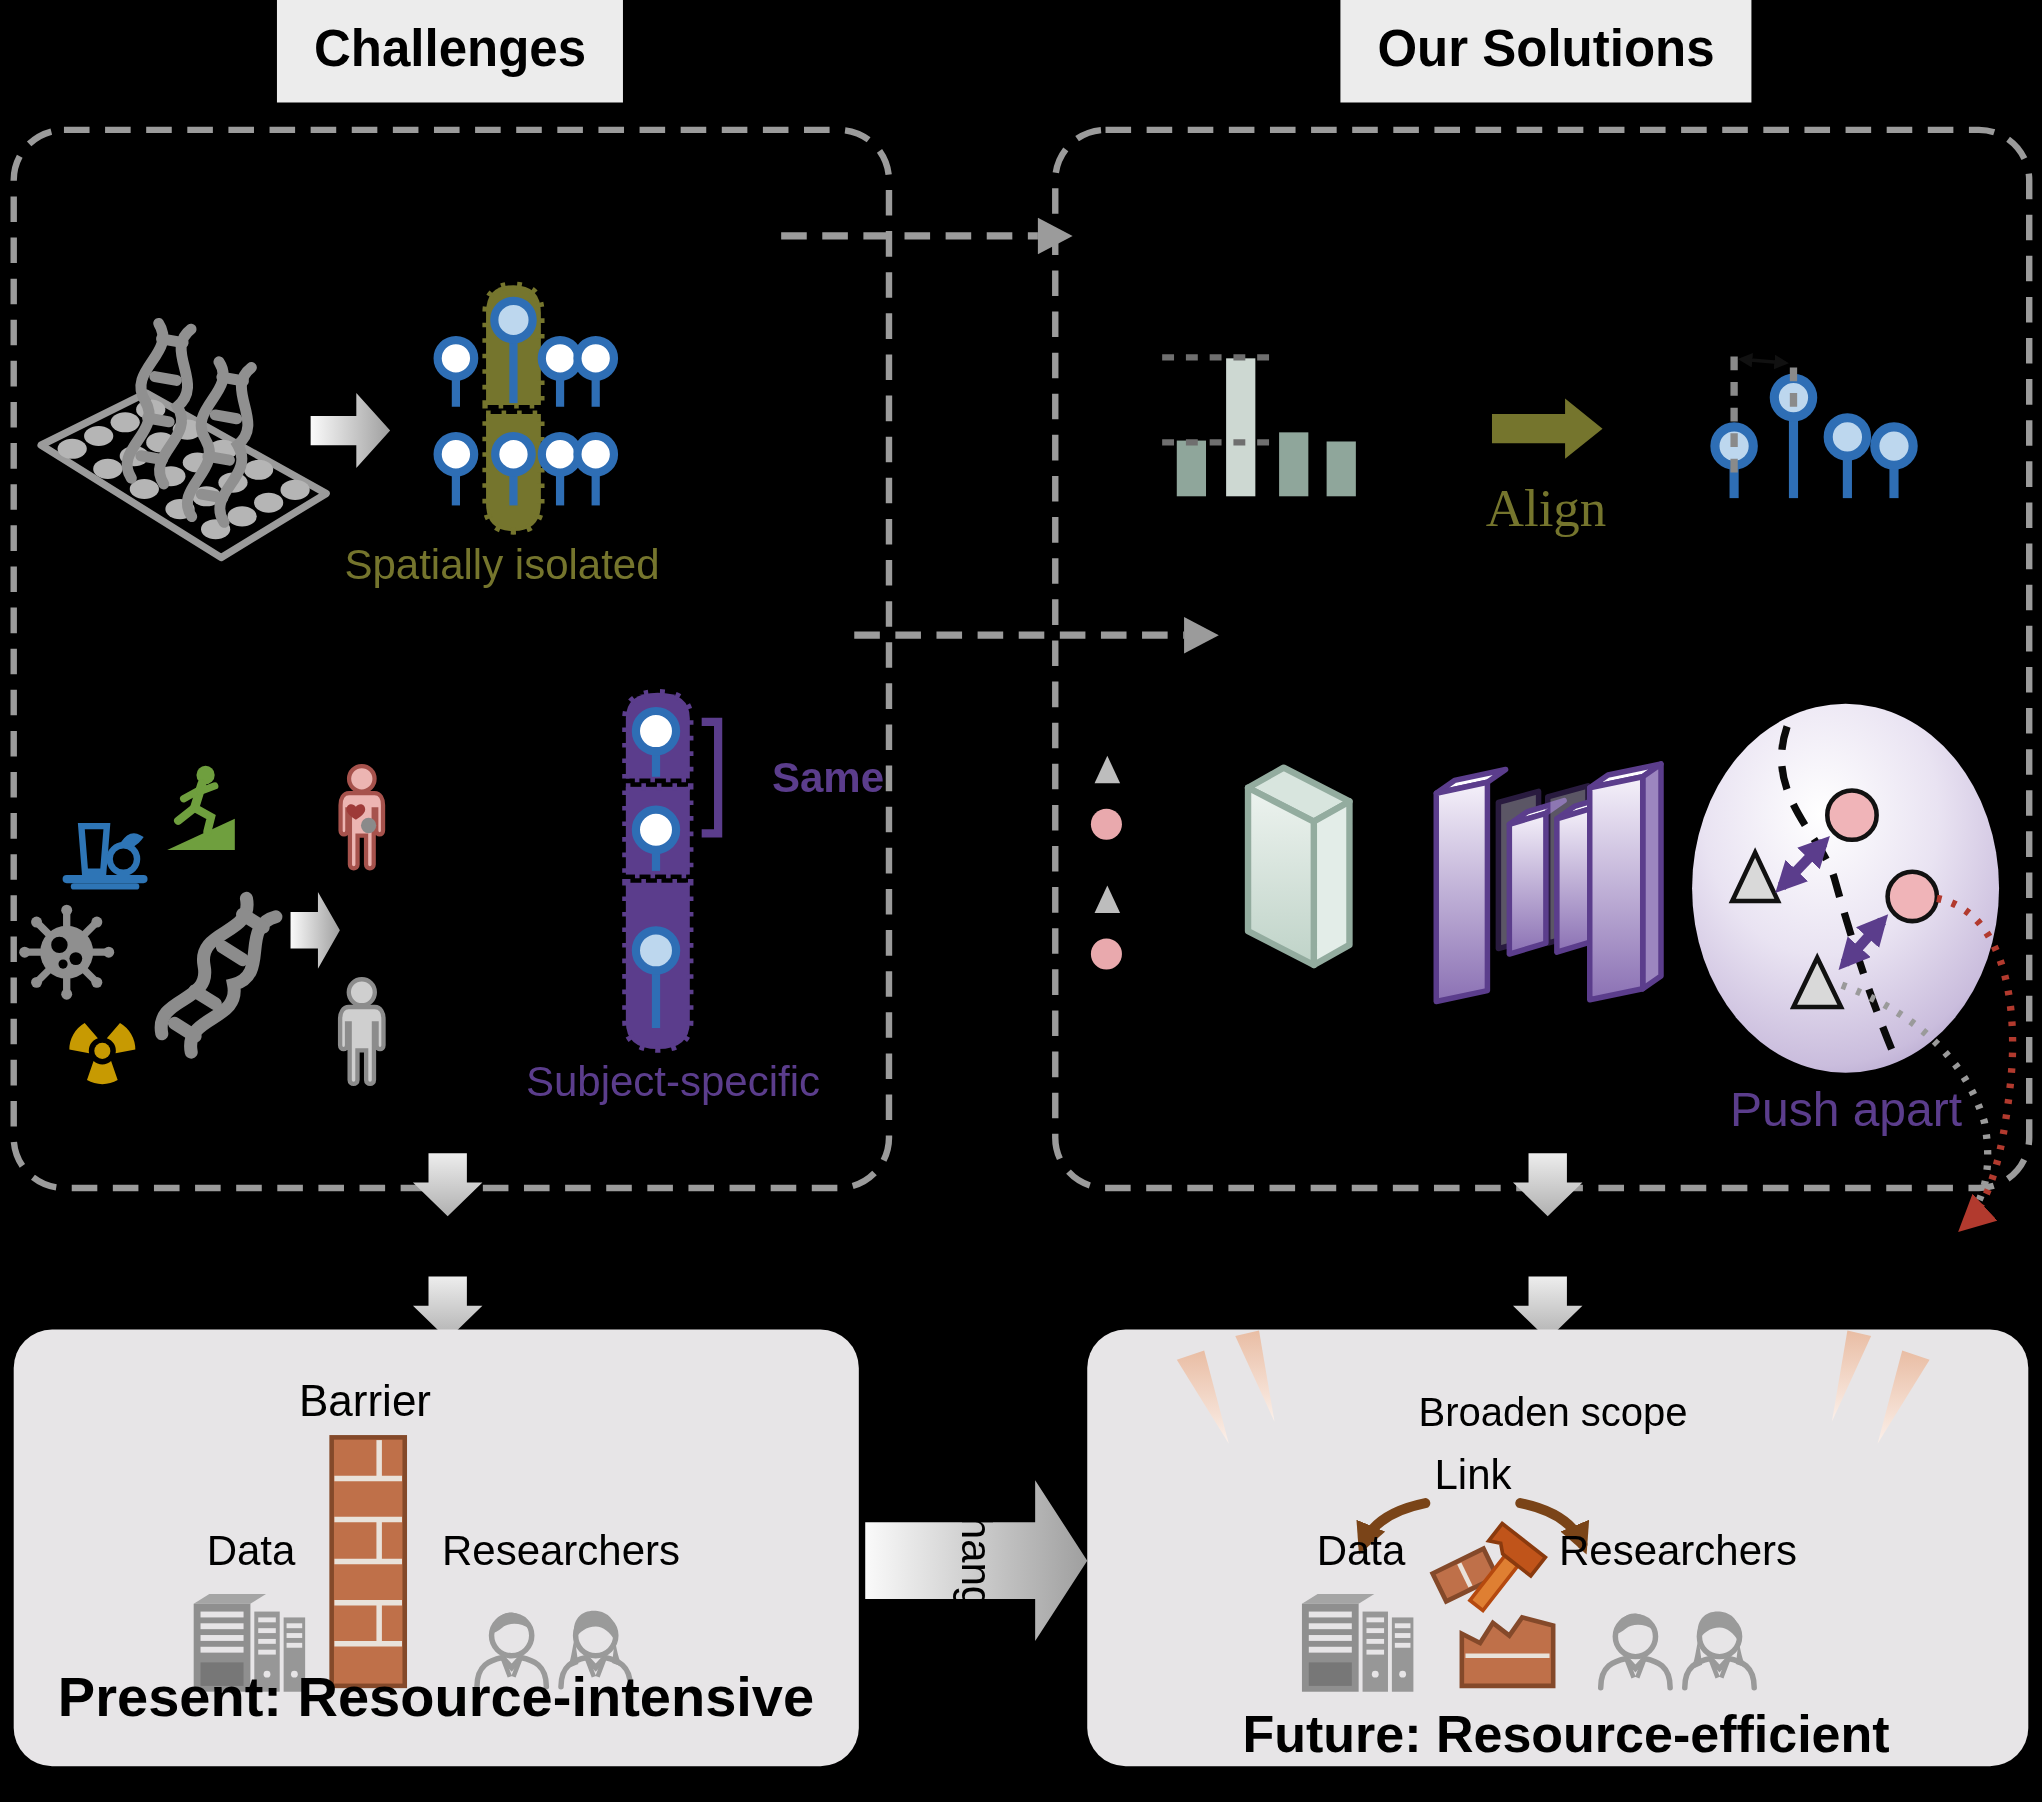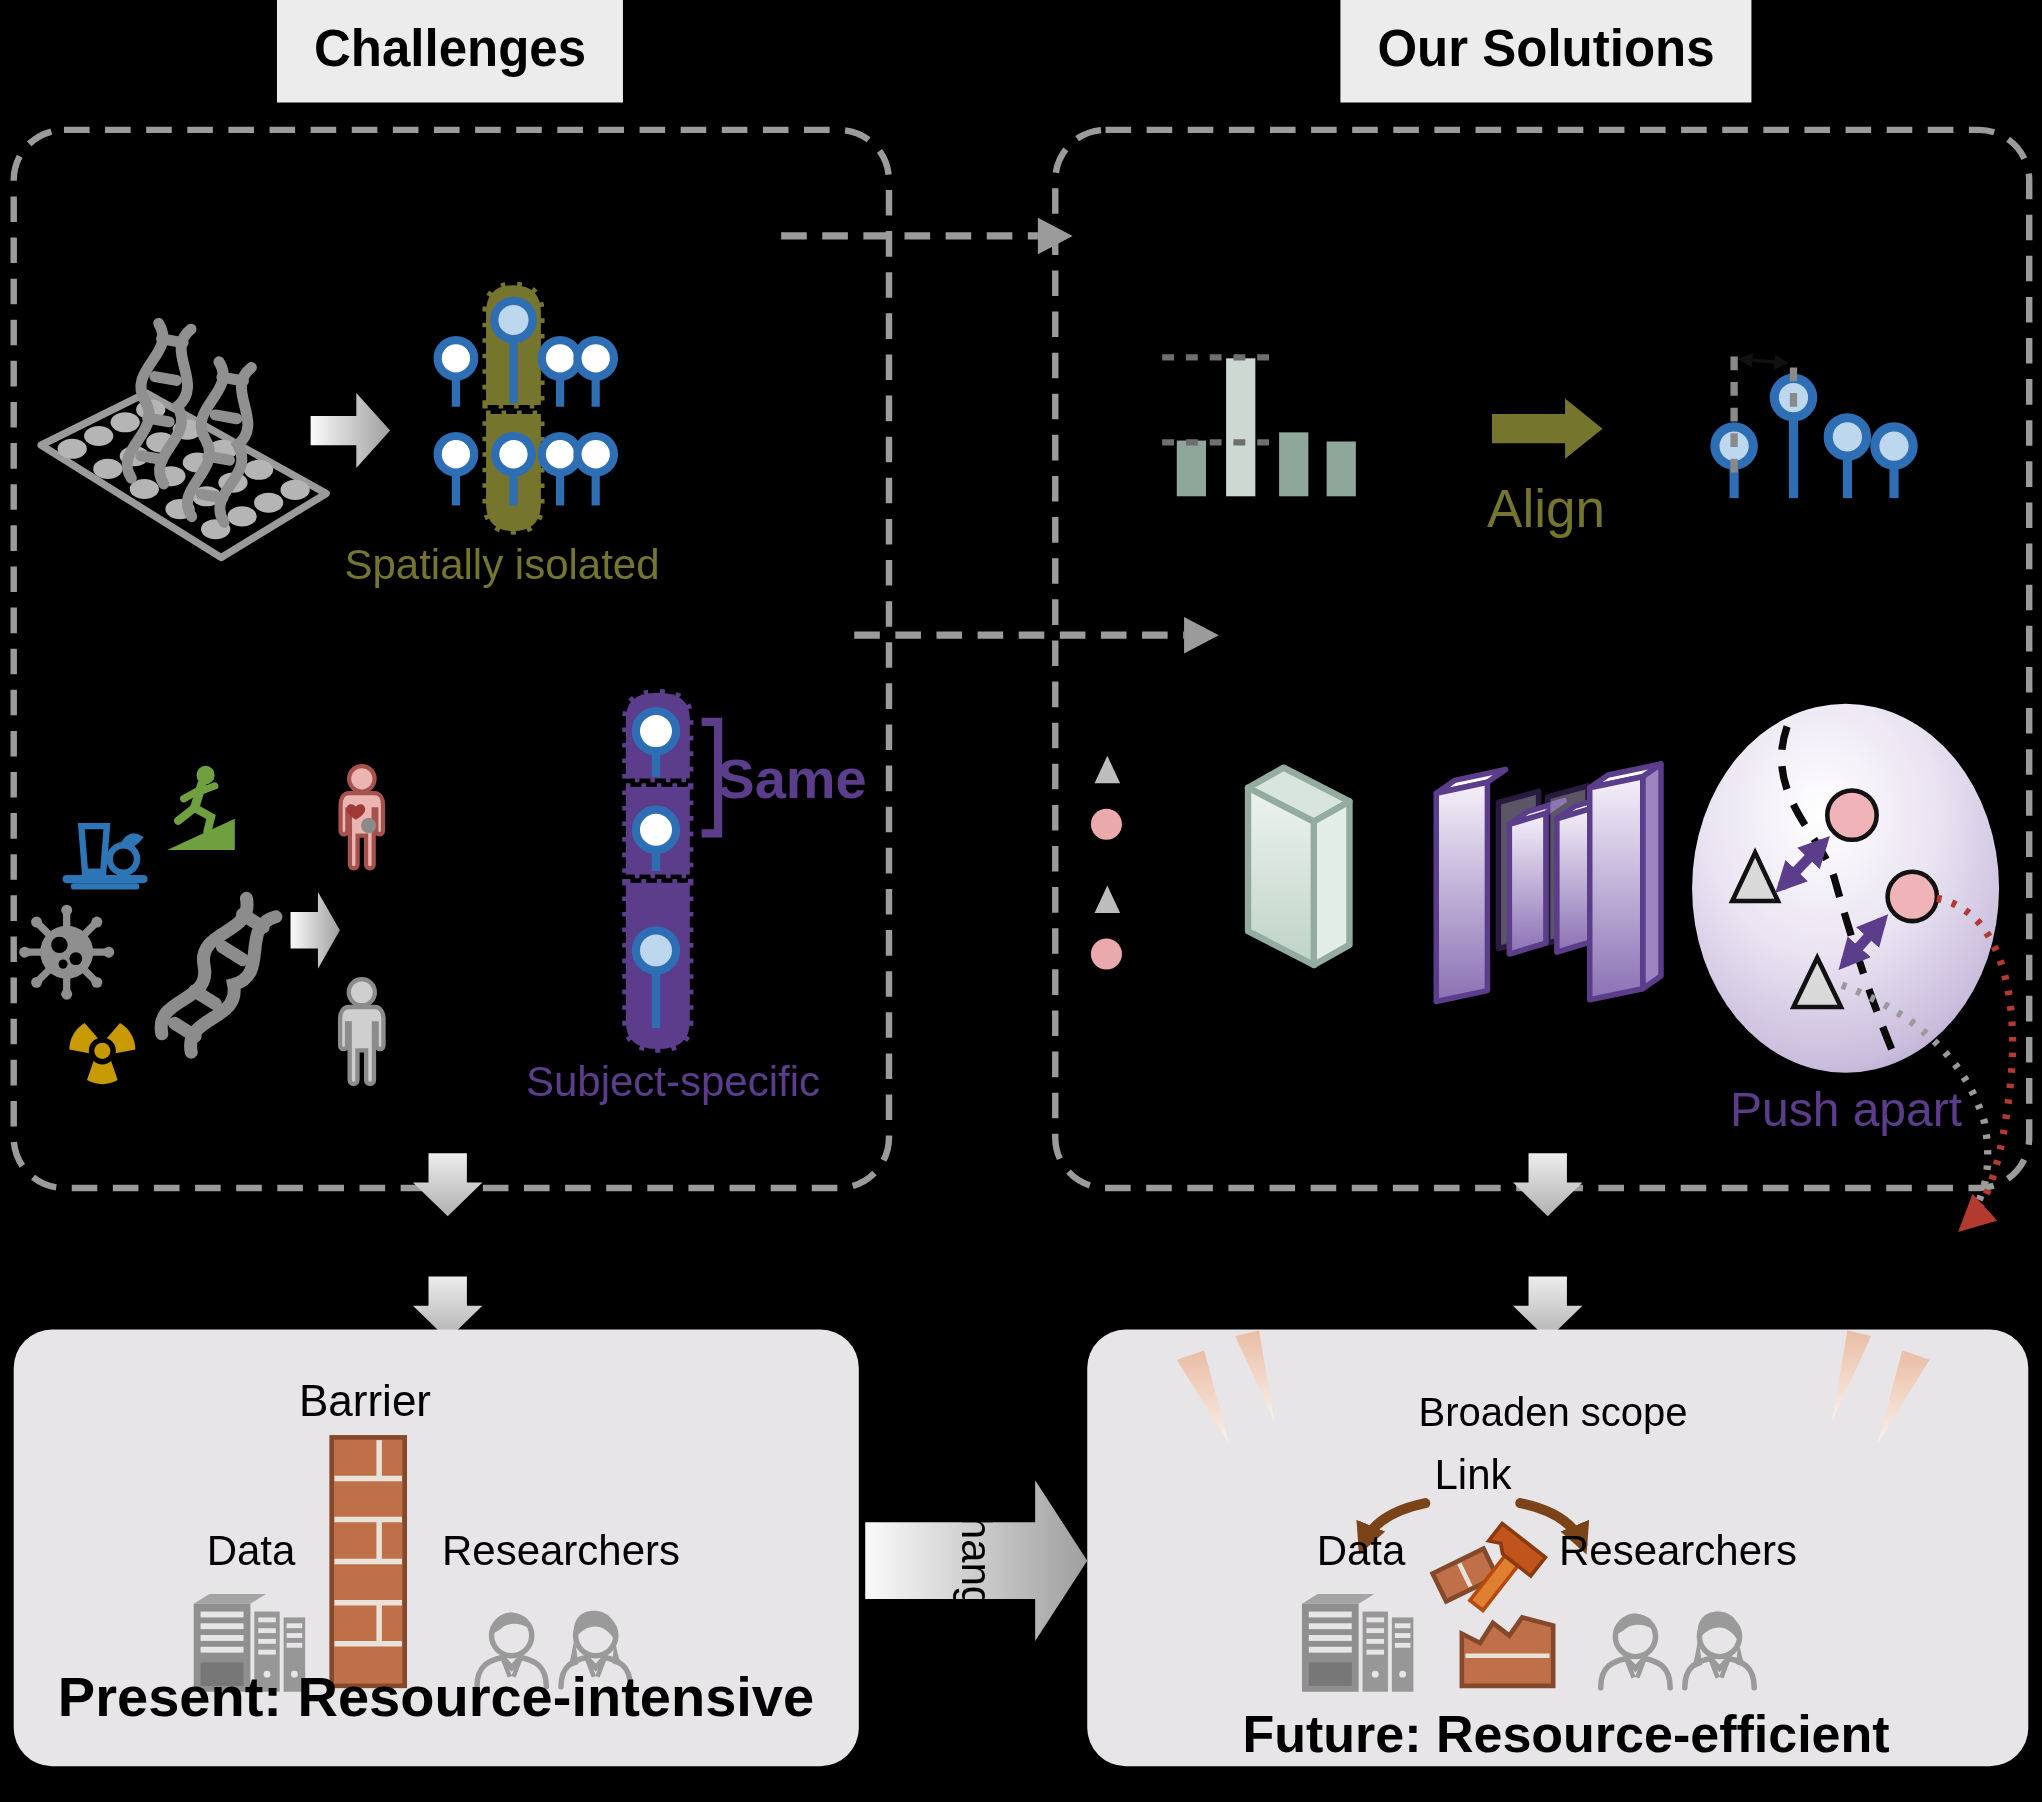--- a/index.html
+++ b/index.html
@@ -5,23 +5,23 @@
   html,body{margin:0;padding:0;background:#000;}
   #stage{position:relative;width:2042px;height:1803px;background:#000;overflow:hidden;
          font-family:"Liberation Sans",sans-serif;}
   #gfx{position:absolute;left:0;top:0;}
   .lbl{position:absolute;transform:translate(-50%,-50%);white-space:nowrap;color:#000;z-index:5;}
   .hdr{background:#ececec;padding:25px 37px;font-weight:bold;font-size:51px;}
   .olive{color:#75752d;} .purpleTxt{color:#5b3d8c;}
   #lbl-challenges{left:450px;top:48px;}
   #lbl-solutions{left:1546px;top:48px;}
   #lbl-spatially{left:502px;top:565px;font-size:42px;}
-  #lbl-same{left:792px;top:778px;font-size:56px;font-weight:bold;}
+  #lbl-same{left:828px;top:778px;font-size:42px;font-weight:bold;}
   #lbl-subject{left:673px;top:1082px;font-size:42px;}
-  #lbl-align{left:1546px;top:508px;font-size:53px;}
+  #lbl-align{left:1546px;top:508px;font-size:53px;font-family:Liberation Serif, serif;}
   #lbl-push{left:1846px;top:1109px;font-size:48px;}
   #lbl-barrier{left:365px;top:1401px;font-size:44px;}
   #lbl-data-l{left:251px;top:1551px;font-size:42px;}
   #lbl-res-l{left:561px;top:1551px;font-size:42px;}
   #lbl-present{left:436px;top:1696px;font-size:56px;font-weight:bold;}
   #lbl-broaden{left:1553px;top:1412px;font-size:40px;}
   #lbl-link{left:1473px;top:1475px;font-size:42px;}
   #lbl-data-r{left:1361px;top:1551px;font-size:42px;}
   #lbl-res-r{left:1678px;top:1551px;font-size:42px;}
   #lbl-future{left:1558px;top:1734px;font-size:52px;font-weight:bold;margin-left:8px;}

